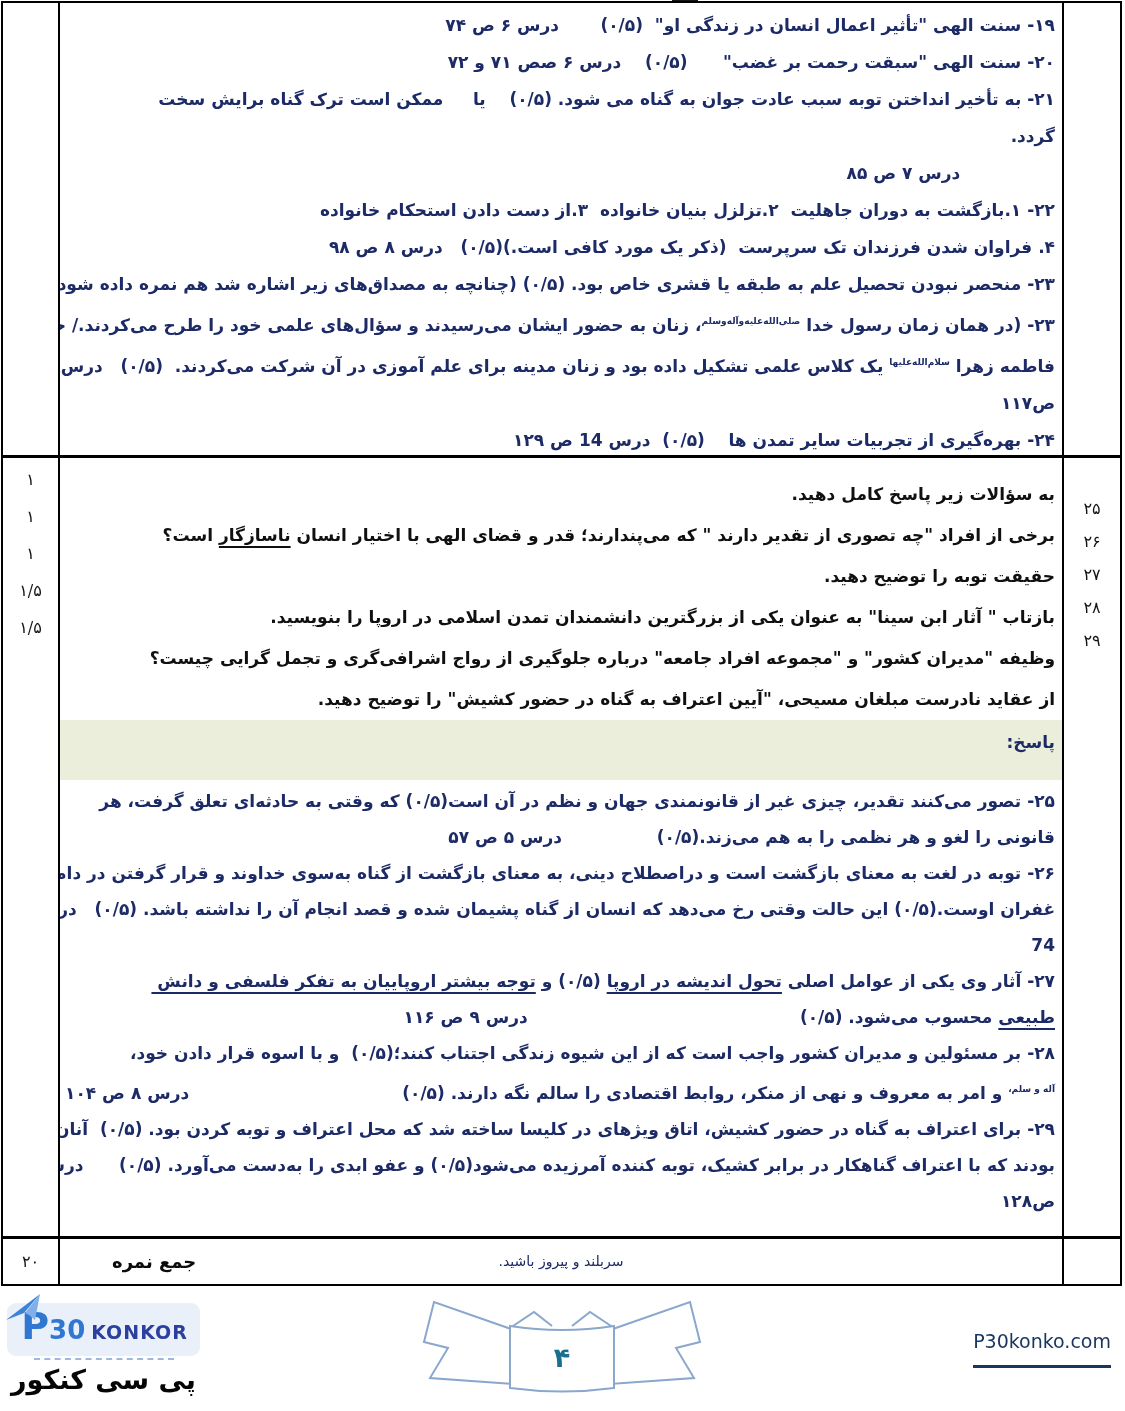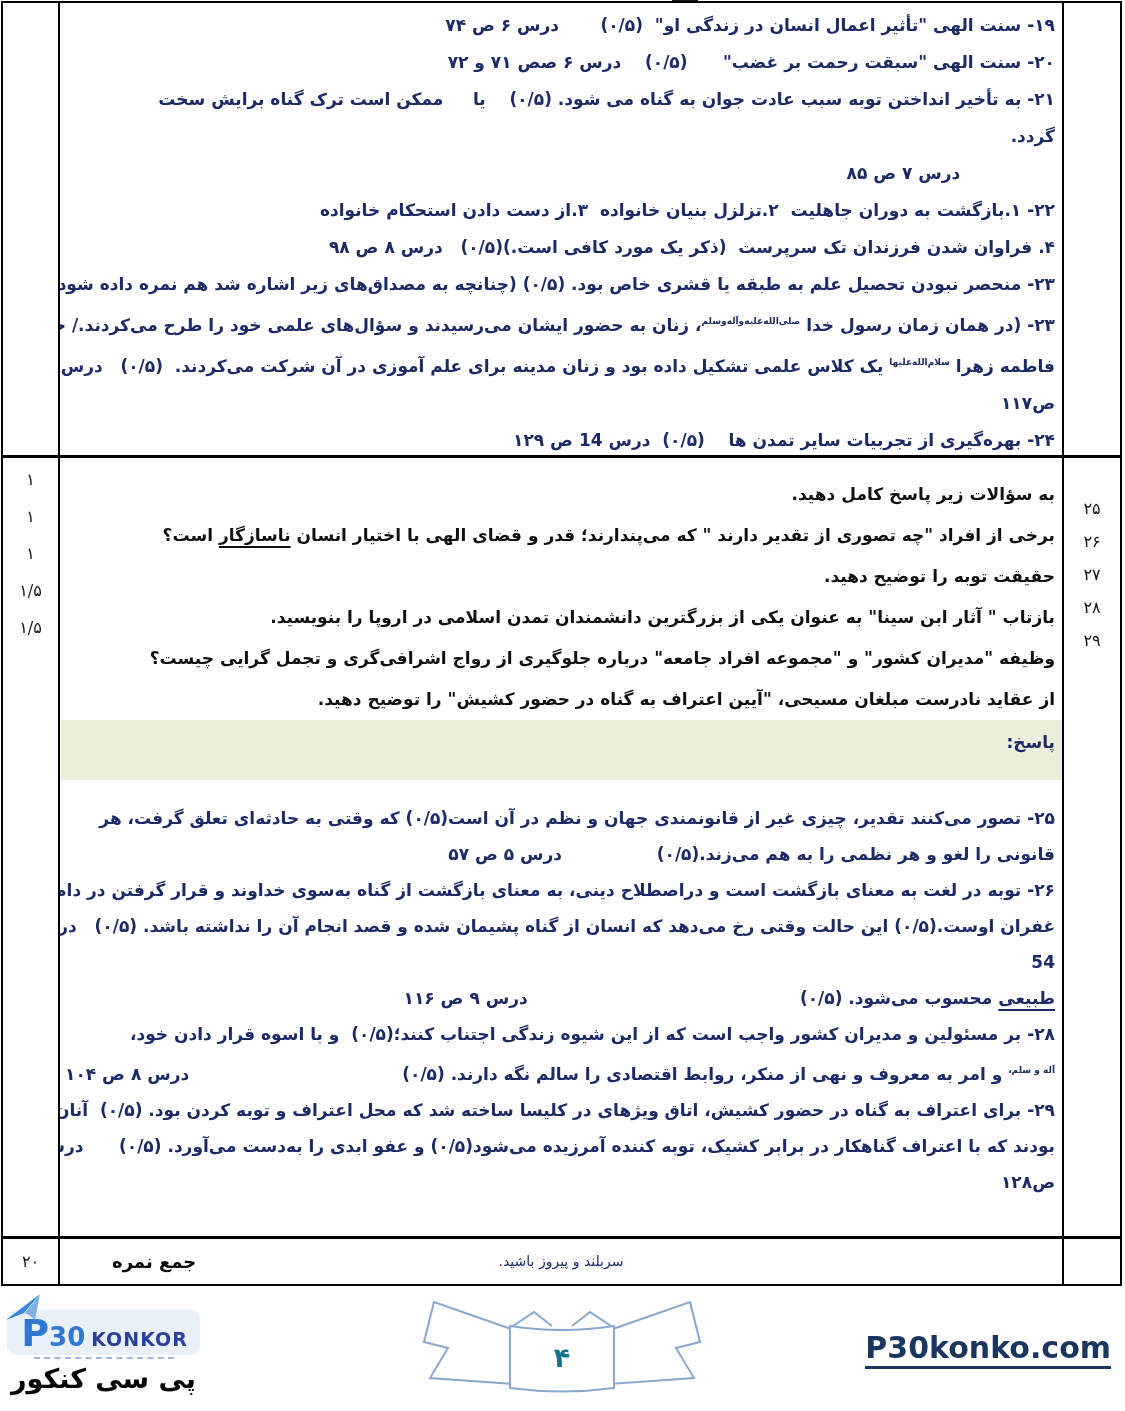--- a/index.html
+++ b/index.html
@@ -17,51 +17,51 @@
   .cell-left{border-right:2px solid #000;direction:rtl;}
   .cell-right{border-left:2px solid #000;direction:rtl;}
   .cell-main{direction:rtl;position:relative;overflow:hidden;}
   .row-top{height:452px;}
   .row-mid{height:778px;border-top:3px solid #000;}
   .row-total{height:45px;border-top:3px solid #000;}
   
   .tline{white-space:pre;padding:0 7px 0 4px;overflow:hidden;}
   .top-lines{padding-top:4px;line-height:37px;font-size:17px;color:var(--navy);font-weight:bold;}
   .qtext{padding-top:16px;line-height:41px;font-size:17px;color:#101010;font-weight:bold;}
-  .answers{padding-top:20px;line-height:36px;font-size:17px;color:var(--navy);font-weight:bold;border-radius:21px;}
+  .answers{padding-top:3px;line-height:36px;font-size:17px;color:var(--navy);font-weight:bold;border-radius:21px;}
   .hl-row{height:60px;line-height:45px;background:var(--hl);color:var(--navy);
           font-weight:bold;font-size:17px;padding-right:7px;}
   .sup{font-size:9px;vertical-align:7px;letter-spacing:0;}
   .u{text-decoration:underline;text-underline-offset:5px;text-decoration-thickness:1.5px;}
   
   .nums{padding-top:34px;line-height:33px;text-align:center;font-size:16px;color:#141414;font-family:"DejaVu Serif",serif;}
   .scores{padding-top:3px;line-height:37px;text-align:center;font-size:16px;color:#141414;font-family:"DejaVu Serif",serif;}
   .nums div,.scores div{white-space:pre;}
   
   .total-score{line-height:45px;text-align:center;font-size:16px;color:#141414;font-family:"DejaVu Serif",serif;}
   .total-main{line-height:45px;}
   .farewell{position:absolute;left:0;right:0;text-align:center;color:var(--navy);font-weight:normal;font-size:14px;}
   .total-label{position:absolute;left:52px;color:#0b0b0b;font-weight:bold;font-size:18px;}
   
   .artifact{position:absolute;left:672px;top:0;width:26px;height:11px;background:#151515;}
   
   .footer{position:absolute;left:0;top:1288px;width:1125px;height:123px;}
   .logo{position:absolute;left:6px;top:6px;width:195px;text-align:center;}
   .plane{position:absolute;left:-2px;top:-2px;}
-  .badge{display:inline-block;background:#e9f0fa;border-radius:9px;padding:1px 12px 0 14px;margin-top:16px;}
+  .badge{display:inline-block;background:#e9f0fa;border-radius:9px;padding:1px 12px 8px 14px;margin-top:9px;}
   .badge .p{font-size:38px;font-weight:bold;color:var(--logoBlue);}
   .badge .num{font-size:26px;font-weight:bold;color:var(--logoBlue);}
   .badge .name{font-size:19px;font-weight:bold;color:var(--logoNavy);letter-spacing:1px;margin-left:6px;}
   .squiggle{width:140px;margin:0 auto 4px auto;border-bottom:2px dashed #9db9e2;height:2px;}
   .logo-fa{font-size:27px;font-weight:bold;color:#050505;direction:rtl;}
   .ribbon{position:absolute;left:422px;top:4px;width:280px;height:104px;}
   .page-num{position:absolute;left:88px;top:38px;width:104px;height:56px;line-height:56px;
             text-align:center;font-size:27px;font-weight:bold;color:var(--pageTeal);}
-  .site{position:absolute;right:14px;top:42px;direction:ltr;font-size:30px;font-weight:bold;
-        color:var(--linkNavy);border-bottom:3px solid var(--linkNavy);padding-bottom:1px;}
+  .site{position:absolute;right:14px;top:42px;direction:ltr;font-size:19px;font-weight:normal;
+        color:var(--linkNavy);border-bottom:3px solid var(--linkNavy);padding-bottom:13px;}
 </style>
 </head>
 <body>
 
 <div class="sheet">
 
   <div class="artifact"></div>
 
   <div class="table">
 
@@ -104,21 +104,22 @@
             </div>
         </div>
         <div class="hl-row">
           <span>پاسخ:</span>
         </div>
         <div class="answers">
             <div class="tline"><span>۲۵- تصور می‌کنند تقدیر، چیزی غیر از قانونمندی جهان و نظم در آن است(۰/۵) که وقتی به حادثه‌ای تعلق گرفت، هر</span></div>
             <div class="tline"><span>قانونی را لغو و هر نظمی را به هم می‌زند.(۰/۵)                درس ۵ ص ۵۷</span></div>
             <div class="tline"><span>۲۶- توبه در لغت به معنای بازگشت است و دراصطلاح دینی، به معنای بازگشت از گناه به‌سوی خداوند و قرار گرفتن در دامن عفو و</span></div>
             <div class="tline"><span>غفران اوست.(۰/۵) این حالت وقتی رخ می‌دهد که انسان از گناه پشیمان شده و قصد انجام آن را نداشته باشد. (۰/۵)   درس ۷ ص</span></div>
-            <div class="tline"><span>54</span></div>
+            <div class="tline"><span>74</span></div>
+            <div class="tline"><span>۲۷- آثار وی یکی از عوامل اصلی </span><span class="u">تحول اندیشه در اروپا</span><span> (۰/۵) و </span><span class="u">توجه بیشتر اروپاییان به تفکر فلسفی و دانش </span></div>
             <div class="tline"><span class="u">طبیعی</span><span> محسوب می‌شود. (۰/۵)                                              درس ۹ ص ۱۱۶</span></div>
             <div class="tline"><span>۲۸- بر مسئولین و مدیران کشور واجب است که از این شیوه زندگی اجتناب کنند؛(۰/۵)  و با اسوه قرار دادن خود،</span></div>
             <div class="tline"><span class="sup">آله و سلم،</span><span> و امر به معروف و نهی از منکر، روابط اقتصادی را سالم نگه دارند. (۰/۵)                                    درس ۸ ص ۱۰۴</span></div>
             <div class="tline"><span>۲۹- برای اعتراف به گناه در حضور کشیش، اتاق ویژهای در کلیسا ساخته شد که محل اعتراف و توبه کردن بود. (۰/۵)  آنان معتقد</span></div>
             <div class="tline"><span>بودند که با اعتراف گناهکار در برابر کشیک، توبه کننده آمرزیده می‌شود(۰/۵) و عفو ابدی را به‌دست می‌آورد. (۰/۵)      درس ۱۰</span></div>
             <div class="tline"><span>ص۱۲۸</span></div>
           </div>
       </div>
       <div class="cell-right nums">
           <div>۲۵</div>

